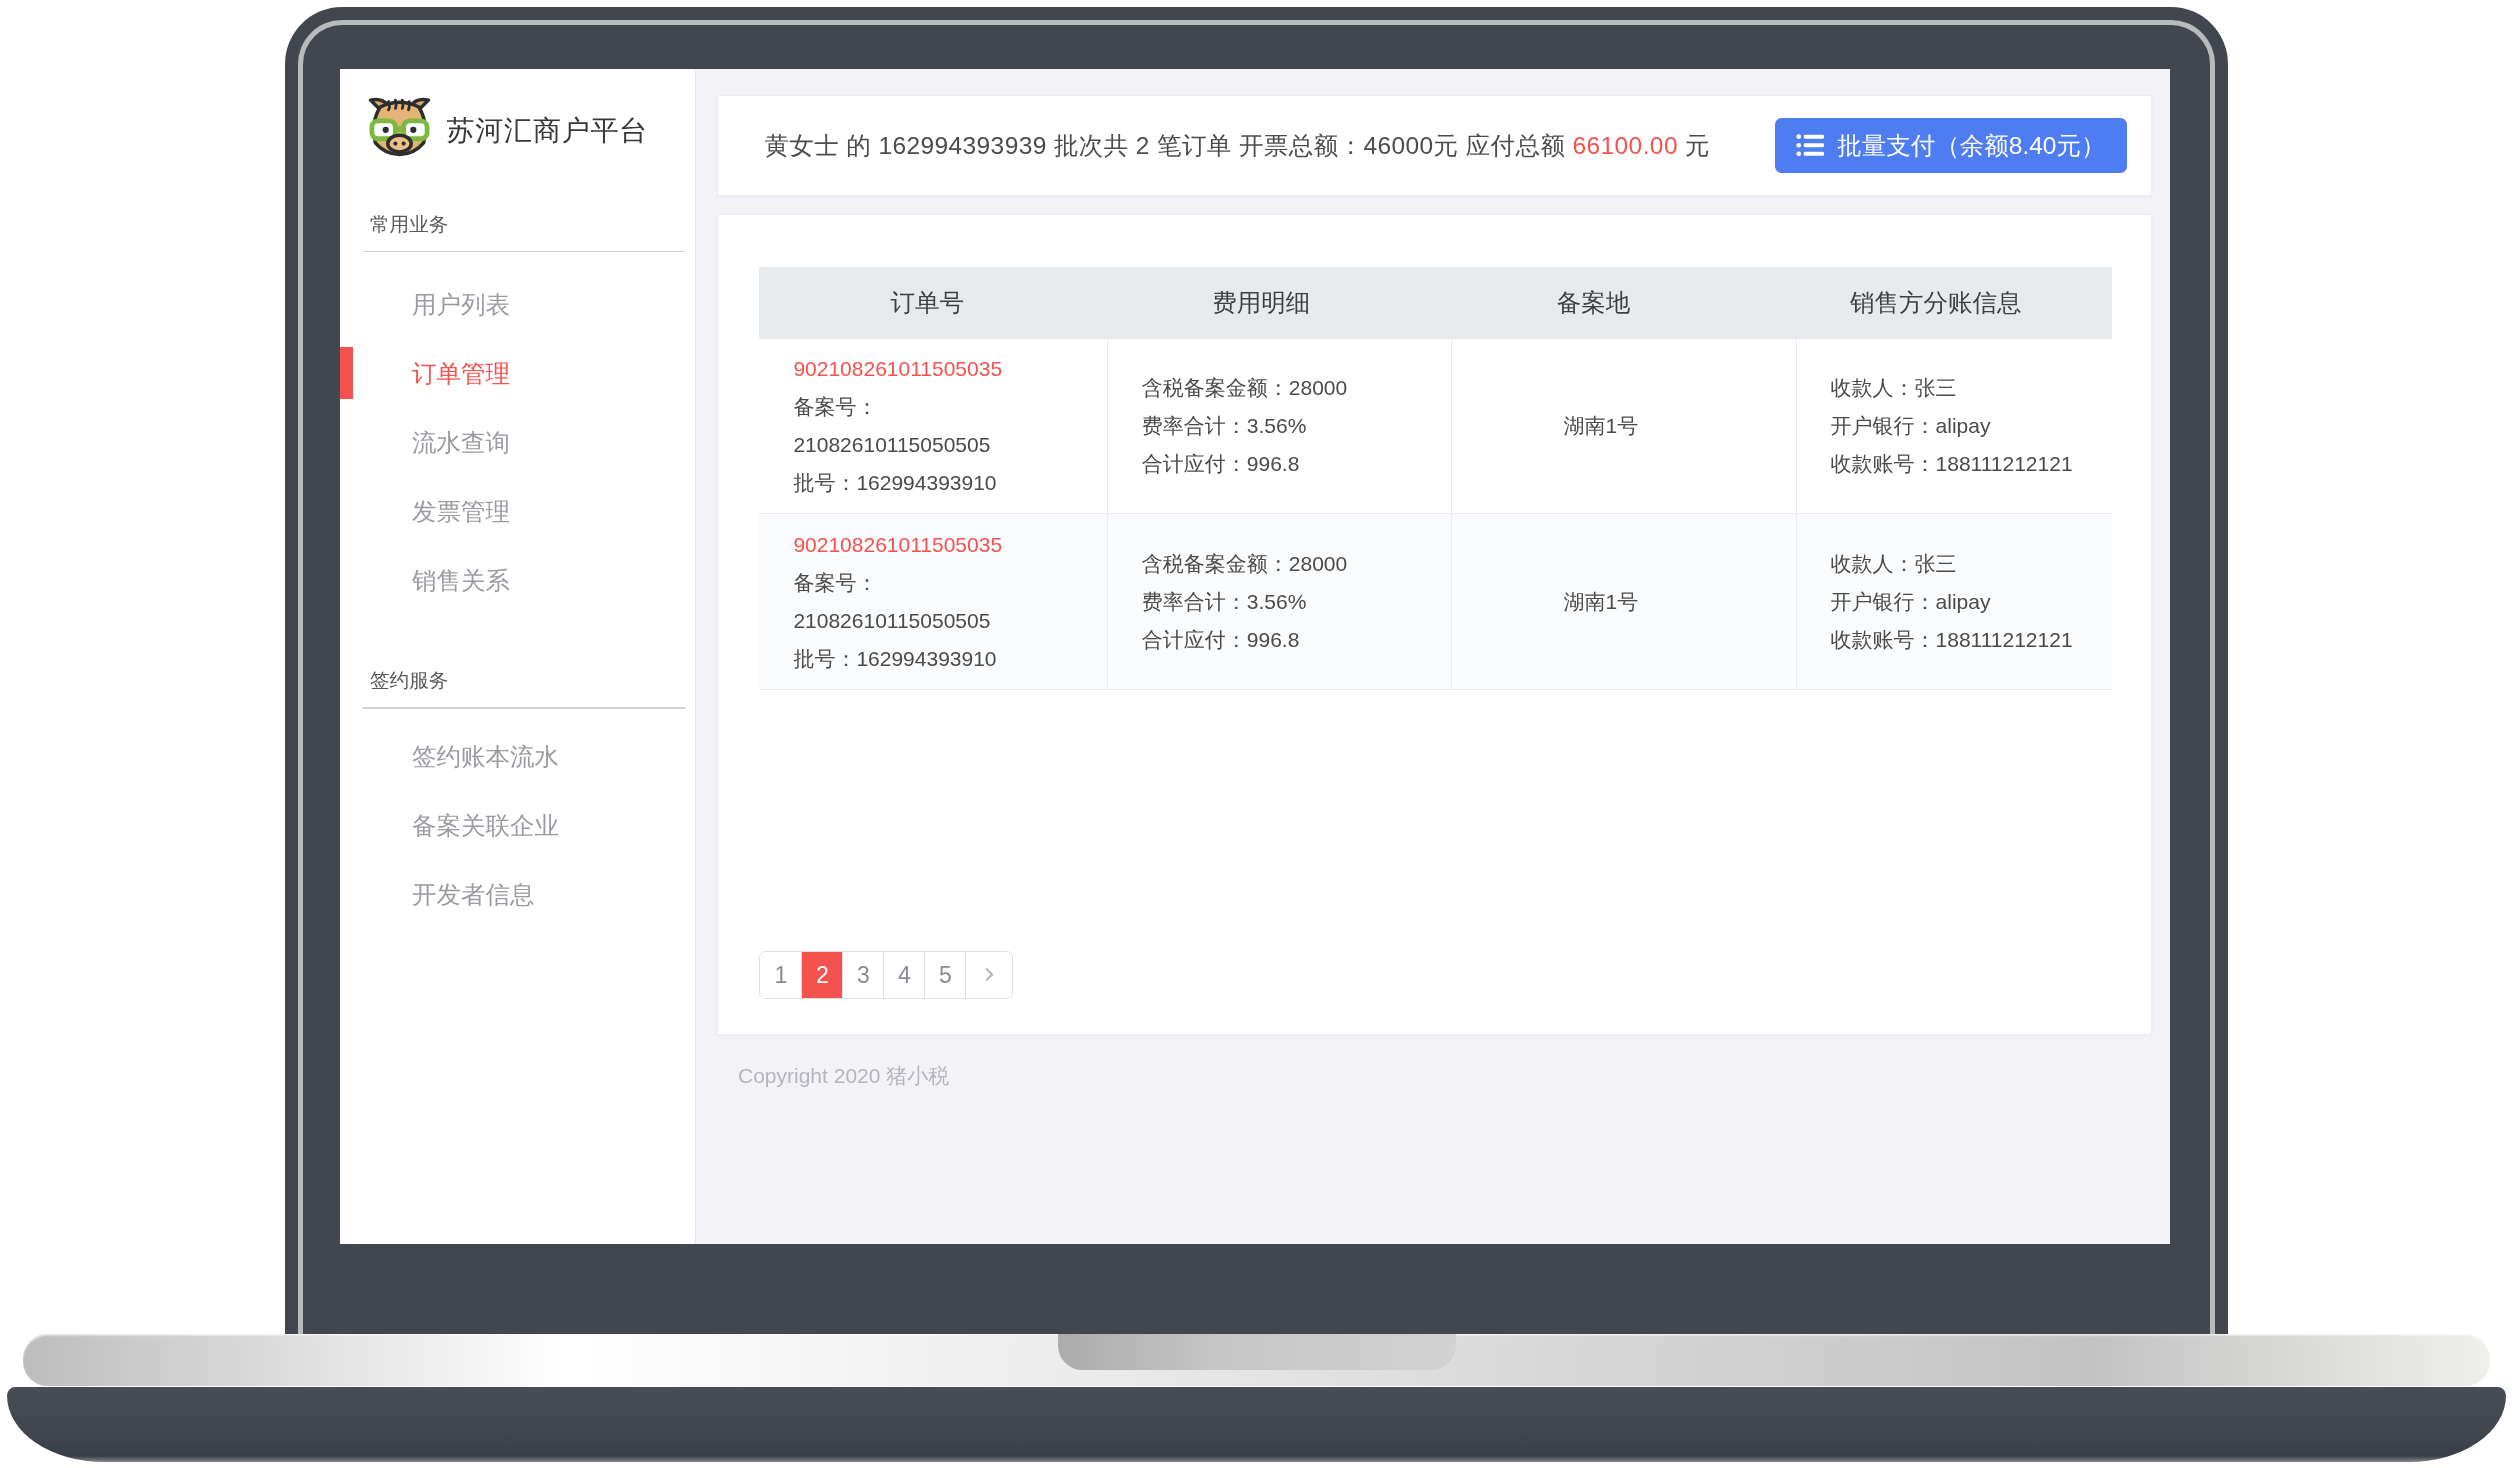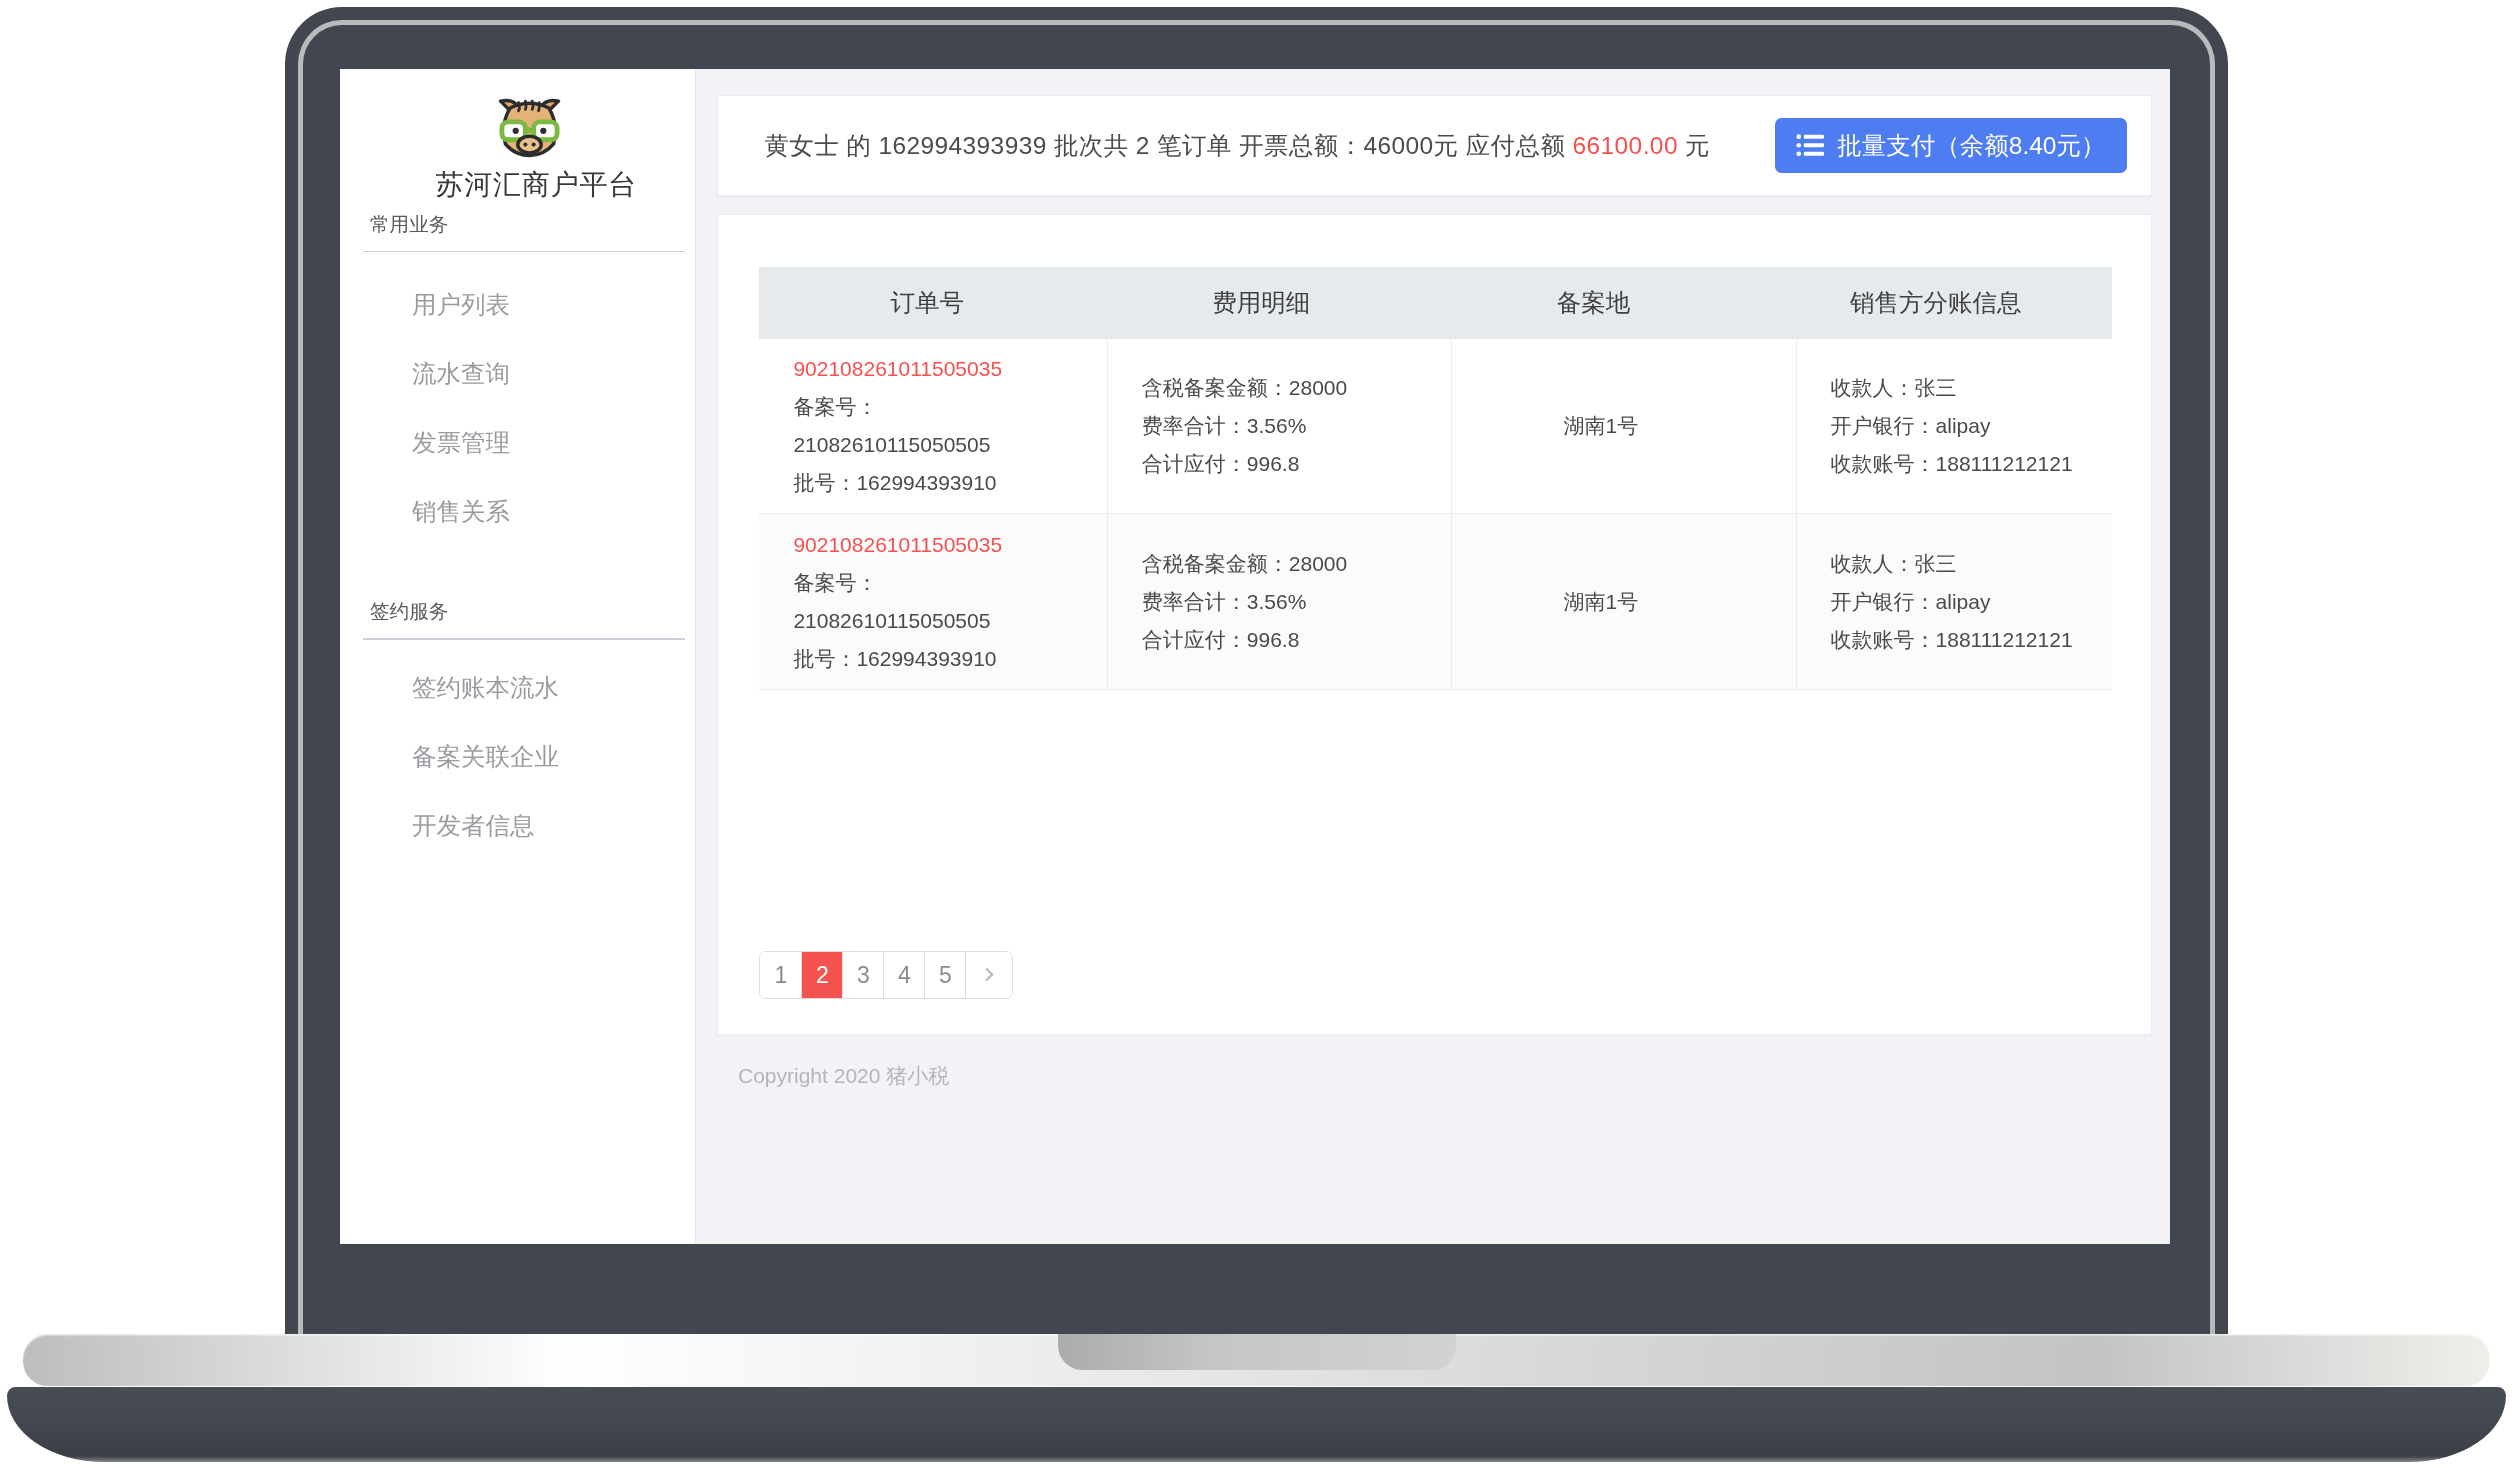--- a/index.html
+++ b/index.html
@@ -19,21 +19,21 @@
   .base-bottom { position:absolute; left:6.5px; top:1387px; width:2499px; height:75px;
       background:linear-gradient(180deg,#474c55 0%,#42464f 55%,#3a3e46 92%,#85888c 100%);
       border-radius:11.4px 11.4px 131px 131px / 11.4px 11.4px 90px 90px; }
 
   
   .app { position:absolute; left:55px; top:62px; width:1830px; height:1175px; background:#f2f2f7; overflow:hidden; }
 
   
   .sidebar { position:absolute; left:0; top:0; width:356px; height:1175px; background:#ffffff;
              border-right:1.6px solid #e6e6ee; }
-  .logo-row { display:flex; align-items:center; padding:28px 0 0 24.5px; height:96px;flex-direction:column; }
+  .logo-row { display:flex; align-items:center; padding:28px 0 0 24.5px; height:96px; }
   .logo-row svg { width:69px; height:69px; flex:none; }
   .brand { font-size:28px; color:#383838; font-weight:500; margin-left:13px; letter-spacing:0.8px; }
   .section-label { font-size:19.6px; color:#5a5a5a; margin-left:30px; }
   .sec1 .section-label { margin-top:46px; }
   .sec2 .section-label { margin-top:52px; }
   .divider { height:1.6px; background:#cfcfda; margin:13px 9.8px 0 23px; }
   .menu { padding-top:18px; }
   .sec2 .menu { padding-top:13px; }
   .menu-item { position:relative; height:69px; line-height:69px; padding-left:72px;
                font-size:24.5px; color:#9a9aa0; cursor:pointer; }
@@ -106,20 +106,21 @@
             <circle cx="56" cy="69" r="3" fill="#2d2d2d"></circle>
           </svg>
           <span class="brand">苏河汇商户平台</span>
         </div>
 
         <div class="sec1">
           <div class="section-label">常用业务</div>
           <div class="divider"></div>
           <div class="menu">
             <div class="menu-item"><span>用户列表</span></div>
+            <div class="menu-item active"><span class="active-bar"></span><span>订单管理</span></div>
             <div class="menu-item"><span>流水查询</span></div>
             <div class="menu-item"><span>发票管理</span></div>
             <div class="menu-item"><span>销售关系</span></div>
           </div>
         </div>
 
         <div class="sec2">
           <div class="section-label">签约服务</div>
           <div class="divider"></div>
           <div class="menu">

